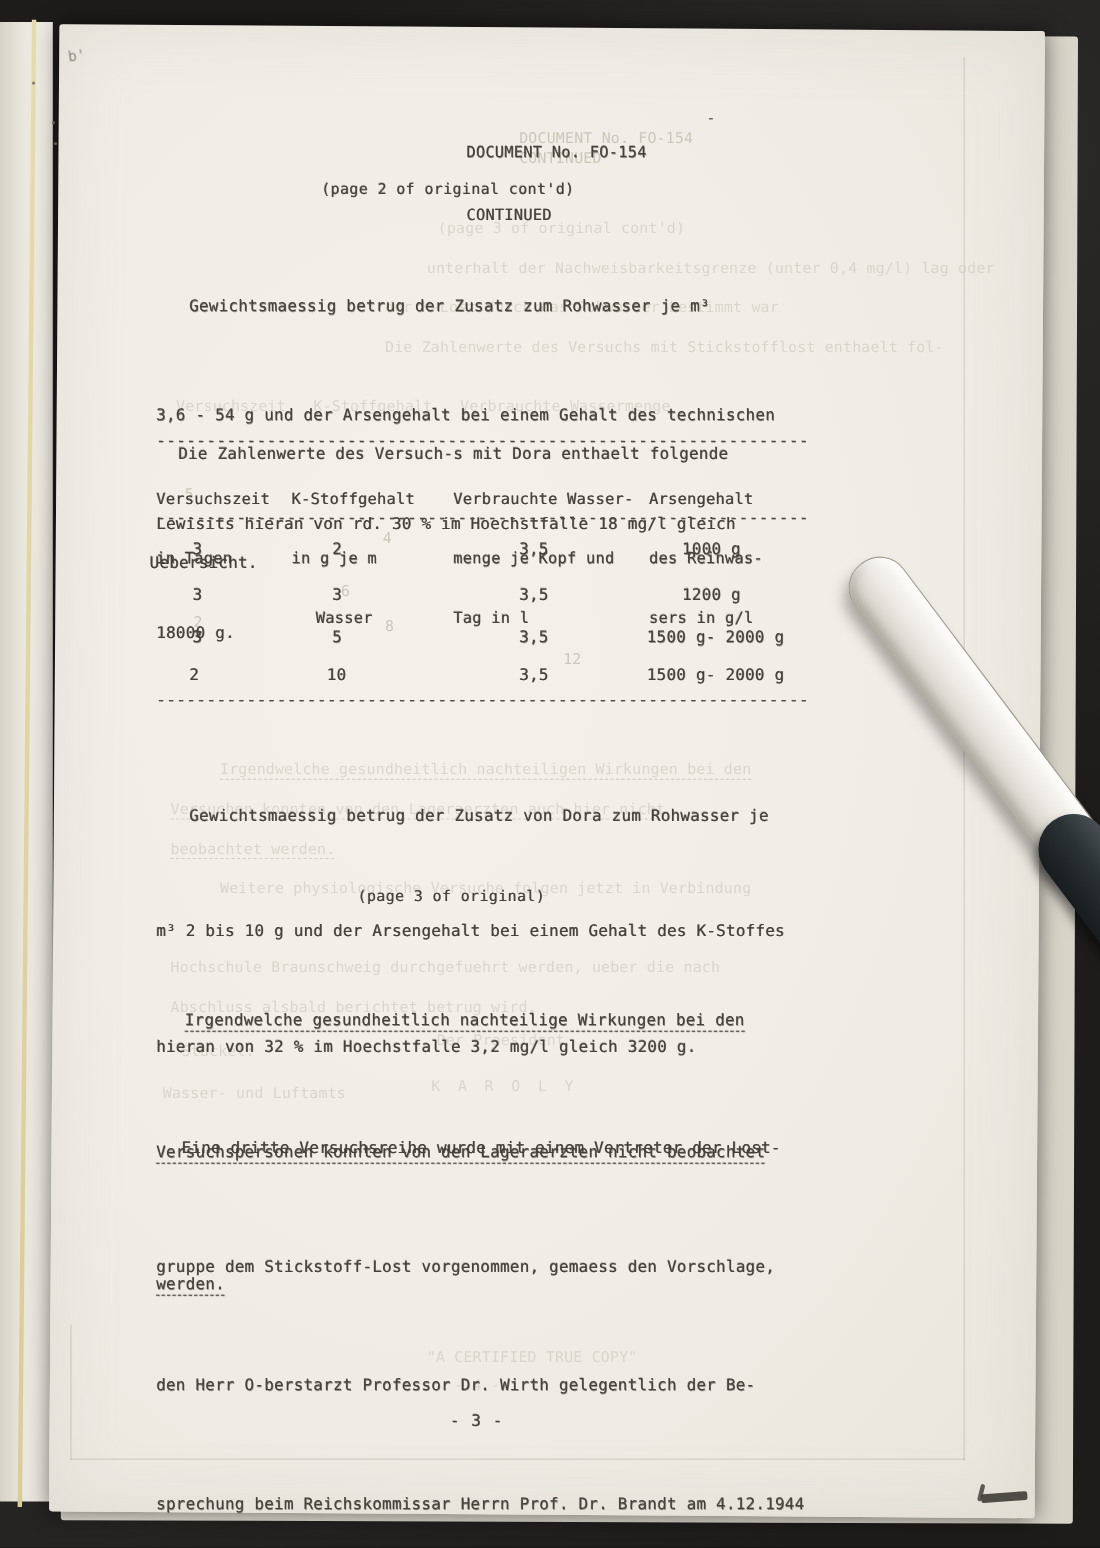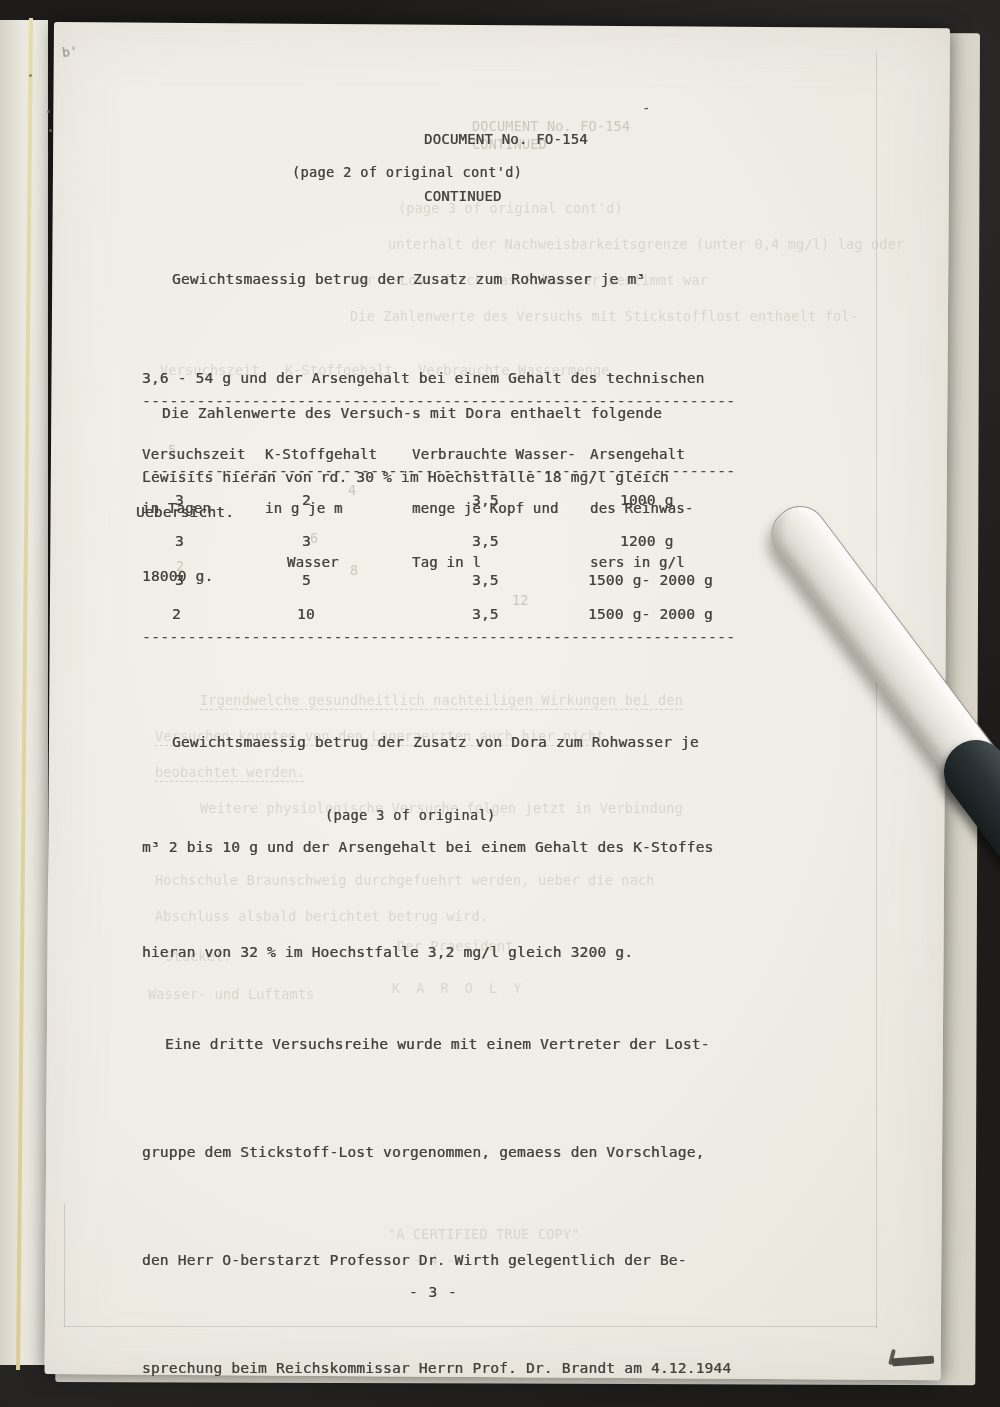--- a/index.html
+++ b/index.html
@@ -174,20 +174,25 @@
   <div class="txt ink dash" style="top:630px;">--------------------------------------------------------------------------------</div>
 
   <div class="txt ink" style="left:142px;top:655px;line-height:35px;">
     <div class="tl" style="padding-left:30px;">Gewichtsmaessig betrug der Zusatz von Dora zum Rohwasser je</div>
     <div class="tl">m³ 2 bis 10 g und der Arsengehalt bei einem Gehalt des K-Stoffes</div>
     <div class="tl">hieran von 32 % im Hoechstfalle 3,2 mg/l gleich 3200 g.</div>
   </div>
 
   <div class="txt ink heading" style="left:325px;top:803px;">(page 3 of original)</div>
 
+  <div class="txt ink" style="left:142px;top:828px;line-height:40px;">
+    <div class="tl u" style="padding-left:26px;">Irgendwelche gesundheitlich nachteilige Wirkungen bei den</div>
+    <div class="tl u">Versuchspersonen konnten von den Lageraerzten nicht beobachtet</div>
+    <div class="tl u">werden.</div>
+  </div>
 
   <div class="txt ink" style="left:142px;top:954px;line-height:36px;">
     <div class="tl" style="padding-left:23px;">Eine dritte Versuchsreihe wurde mit einem Vertreter der Lost-</div>
     <div class="tl">gruppe dem Stickstoff-Lost vorgenommen, gemaess den Vorschlage,</div>
     <div class="tl">den Herr O-berstarzt Professor Dr. Wirth gelegentlich der Be-</div>
     <div class="tl">sprechung beim Reichskommissar Herrn Prof. Dr. Brandt am 4.12.1944</div>
     
     
     
     

